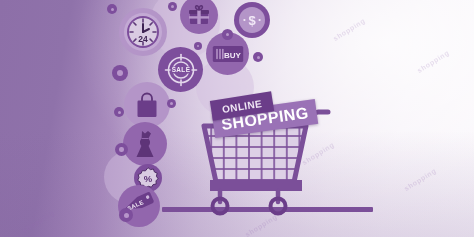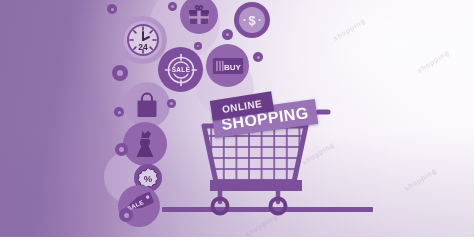--- a/index.html
+++ b/index.html
@@ -133,21 +133,21 @@
   <div class="wm" style="left:402px;top:176px;">shopping</div>
   <div class="wm" style="left:20px;top:218px;">shopping</div>
   <div class="wm" style="left:243px;top:222px;">shopping</div>
 
   <div class="cluster">
 
     <div class="circ c-vpale" style="left:150px;top:-12px;width:70px;height:70px;opacity:.55;"></div>
     <div class="circ c-vpale" style="left:196px;top:58px;width:58px;height:58px;opacity:.5;"></div>
     <div class="circ c-vpale" style="left:104px;top:150px;width:54px;height:54px;opacity:.45;"></div>
 
-    <div class="circ c-soft" style="left:119px;top:16px;width:48px;height:48px;">
+    <div class="circ c-soft" style="left:119px;top:8px;width:48px;height:48px;">
       <div class="circ c-pale" style="left:5px;top:5px;width:38px;height:38px;"></div>
       <div class="gl" style="position:absolute;">
         <svg width="34" height="34" viewBox="0 0 34 34">
           <circle cx="17" cy="17" r="15" fill="#d9cbe2" stroke="#7d4e9c" stroke-width="2"></circle>
           <g stroke="#5e3a78" stroke-width="1.6" stroke-linecap="round">
             <line x1="17" y1="4" x2="17" y2="7"></line>
             <line x1="17" y1="27" x2="17" y2="30"></line>
             <line x1="4" y1="17" x2="7" y2="17"></line>
             <line x1="27" y1="17" x2="30" y2="17"></line>
             <line x1="7.8" y1="7.8" x2="9.9" y2="9.9"></line>
@@ -190,21 +190,21 @@
           <line x1="18" y1="2.5" x2="18" y2="8"></line>
           <line x1="18" y1="28" x2="18" y2="33.5"></line>
           <line x1="2.5" y1="18" x2="8" y2="18"></line>
           <line x1="28" y1="18" x2="33.5" y2="18"></line>
         </g>
         <rect x="7.5" y="14.6" width="21" height="7" rx="1" fill="#7d4e9c"></rect>
         <text x="18" y="20.4" text-anchor="middle" font-family="Liberation Sans, sans-serif" font-size="6.4" font-weight="700" fill="#f3ebf7" letter-spacing="0.4">SALE</text>
       </svg>
     </div>
 
-    <div class="circ c-mid" style="left:206px;top:44px;width:43px;height:43px;align-items:center;">
+    <div class="circ c-mid" style="left:206px;top:32px;width:43px;height:43px;align-items:center;">
       <svg width="32" height="22" viewBox="0 0 32 22">
         <rect x="0.8" y="3" width="30.4" height="16" rx="1.6" fill="#6b3d89"></rect>
         <g stroke="#b796ca" stroke-width="1.5" stroke-linecap="round">
           <line x1="5" y1="6.5" x2="5" y2="15.5"></line>
           <line x1="8" y1="6.5" x2="8" y2="15.5"></line>
           <line x1="10.8" y1="6.5" x2="10.8" y2="15.5"></line>
         </g>
         <text x="20.5" y="14.6" text-anchor="middle" font-family="Liberation Sans, sans-serif" font-size="8" font-weight="700" fill="#f0e7f5">BUY</text>
       </svg>
     </div>

